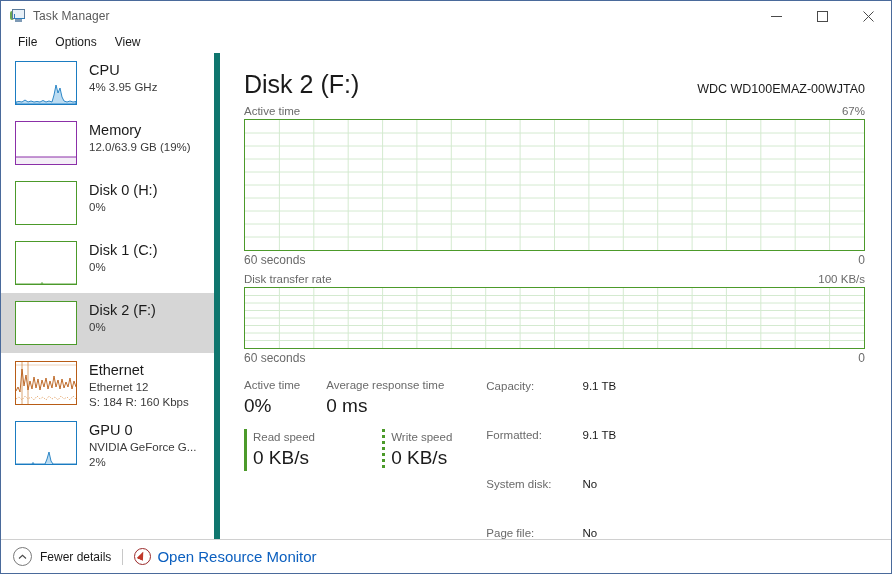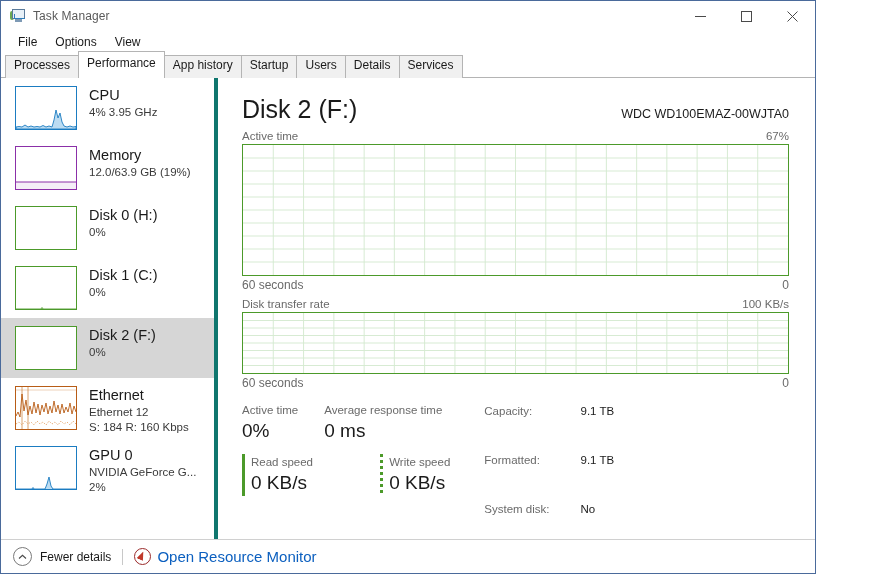--- a/index.html
+++ b/index.html
@@ -5,21 +5,21 @@
   html, body {
     margin: 0; padding: 0;
     width: 892px; height: 574px;
     overflow: hidden;
     background: #ffffff;
     font-family: "Liberation Sans", sans-serif;
     -webkit-font-smoothing: antialiased;
   }
   .window {
     position: relative;
-    width: 816px; height: 574px;
+    width: 892px; height: 574px;
     background: #ffffff;
     border: 1px solid #4a6a9b;
     box-sizing: border-box;
     display: flex;
     flex-direction: column;
   }
 
   
   .titlebar {
     height: 30px;
@@ -135,21 +135,21 @@
   .content {
     flex: 1;
     display: flex;
     min-height: 0;
     position: relative;
     background: #ffffff;
   }
   .sidebar {
     width: 213px;
     flex: none;
-    border-right: 4px solid #0f766e;
+    border-right: 6px solid #0f766e;
     background: #ffffff;
     position: relative;
     overflow: hidden;
   }
 
   .side-item {
     display: flex;
     align-items: flex-start;
     padding: 8px 0 8px 14px;
     height: 44px;
@@ -383,32 +383,20 @@
       </div>
     </div>
   </div>
 
   <div class="menubar">
     <div class="menu-item">File</div>
     <div class="menu-item">Options</div>
     <div class="menu-item">View</div>
   </div>
 
-  <div class="tabstrip">
-    <div class="tabline"></div>
-    <div class="tabs">
-      <div class="tab">Processes</div>
-      <div class="tab active">Performance</div>
-      <div class="tab">App history</div>
-      <div class="tab">Startup</div>
-      <div class="tab">Users</div>
-      <div class="tab">Details</div>
-      <div class="tab">Services</div>
-    </div>
-  </div>
 
   <div class="content">
 
     <div class="sidebar">
 
       <div class="side-item">
         <div class="thumb">
           <svg viewBox="0 0 62 44" preserveAspectRatio="none">
             <rect x="0.5" y="0.5" width="61" height="43" fill="#ffffff" stroke="#1b7cc1" stroke-width="1"></rect>
             <path d="M1,41 L4,40.5 L7,41 L10,39 L13,41 L16,40 L19,41 L22,40.5 L25,41 L28,39.5 L31,41 L34,40 L37,41 L39,34 L41,24 L43,32 L45,27 L47,36 L49,40 L52,41 L55,40 L58,41 L61,40.5 L61,43 L1,43 Z" fill="#bcdcf2" stroke="#1b7cc1" stroke-width="0.9"></path>

